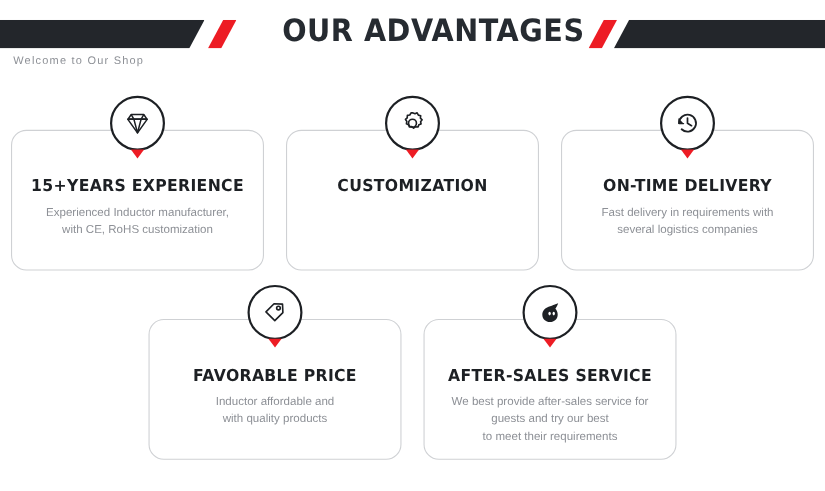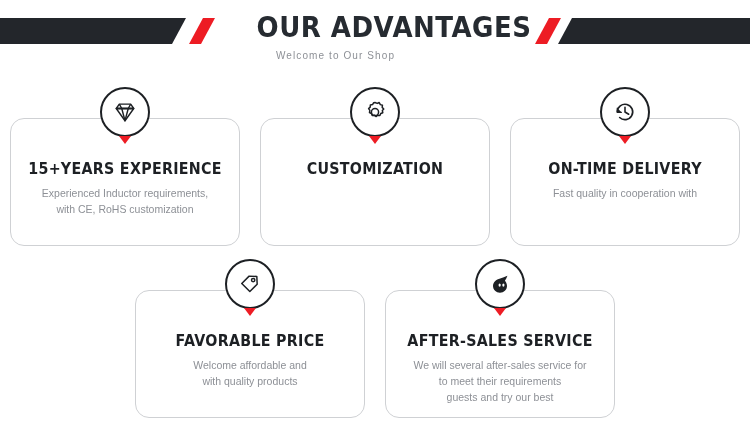--- a/index.html
+++ b/index.html
@@ -82,24 +82,23 @@
     letter-spacing: 0.5px;
     color: #262b31;
     line-height: 34px;
     transform: scaleX(0.93);
     transform-origin: center;
     white-space: nowrap;
   }
 
   .subtitle {
     position: absolute;
-    left: 0;
+    left: 12px;
     top: 50px;
     width: 671px;
-    text-align: center;
     font-size: 10px;
     letter-spacing: 1.1px;
     color: #8d9096;
   }
 
   
   .row {
     position: absolute;
     width: 750px;
     display: flex;
@@ -203,21 +202,21 @@
       <svg width="28" height="28" viewBox="0 0 32 32" fill="none" stroke="#1d2024" stroke-width="1.6" stroke-linejoin="round">
         <path d="M6 12 L16 26 L26 12 Z"></path>
         <path d="M6 12 L9.5 7 L22.5 7 L26 12 Z"></path>
         <path d="M9.5 7 L12.3 12 L16 26 L19.7 12 L22.5 7"></path>
         <path d="M6 12 L26 12"></path>
       </svg>
     </div>
     <div class="pointer"></div>
     <div class="card-title">15+YEARS EXPERIENCE</div>
     <div class="card-body">
-      <div>Experienced Inductor requirements,</div>
+      <div>Experienced Inductor manufacturer,</div>
       <div>with CE, RoHS customization</div>
     </div>
   </div>
 
   <div class="card card-top">
     <div class="icon-badge">
       <svg width="28" height="28" viewBox="0 0 32 32" fill="none" stroke="#1d2024" stroke-width="1.7" stroke-linejoin="round">
         <path d="M16 5.2 l2.6 1.0 2.2 -1.0 1.3 2.4 2.4 0.6 -0.3 2.5 1.8 1.8 -1.6 1.9 0.5 2.4 -2.3 0.9 -1.0 2.3 -2.5 -0.3 -2.0 1.5 -1.9 -1.6 -2.4 0.4 -0.9 -2.3 -2.2 -1.1 0.4 -2.5 -1.4 -2.0 1.8 -1.7 0.2 -2.5 2.5 -0.4 1.3 -2.2 z"></path>
         <circle cx="16" cy="16" r="4.1"></circle>
       </svg>
@@ -230,53 +229,54 @@
     <div class="icon-badge">
       <svg width="28" height="28" viewBox="0 0 32 32" fill="none" stroke="#1d2024" stroke-width="1.9" stroke-linecap="round" stroke-linejoin="round">
         <path d="M7.2 16 a8.8 8.8 0 1 1 2.7 6.3"></path>
         <path d="M7.2 11.5 L7.2 16.4 L11.9 16.4" fill="#1d2024" stroke="#1d2024" stroke-width="1.4"></path>
         <path d="M16 10.6 L16 16 L20.2 18.6" stroke-width="1.8"></path>
       </svg>
     </div>
     <div class="pointer"></div>
     <div class="card-title">ON-TIME DELIVERY</div>
     <div class="card-body">
-      <div>Fast quality in cooperation with</div>
+      <div>Fast delivery in requirements with</div>
+      <div>several logistics companies</div>
     </div>
   </div>
 
 </div>
 
 <div class="row row-bottom">
 
   <div class="card card-bottom">
     <div class="icon-badge">
       <svg width="28" height="28" viewBox="0 0 32 32" fill="none" stroke="#1d2024" stroke-width="1.7" stroke-linejoin="round">
         <path d="M23.8 7.4 L15.0 7.0 L6.6 15.4 L15.8 24.6 L24.2 16.2 Z"></path>
         <circle cx="19.6" cy="11.5" r="1.9"></circle>
       </svg>
     </div>
     <div class="pointer"></div>
     <div class="card-title">FAVORABLE PRICE</div>
     <div class="card-body">
-      <div>Welcome affordable and</div>
+      <div>Inductor affordable and</div>
       <div>with quality products</div>
     </div>
   </div>
 
   <div class="card card-bottom">
     <div class="icon-badge">
       <svg width="28" height="28" viewBox="0 0 32 32">
         <path d="M24.5 6.5 C20.0 8.0 18.6 9.0 16.2 9.6 C11.5 10.7 8.0 14.0 8.0 18.4 C8.0 22.7 11.6 26.0 16.0 26.0 C20.4 26.0 24.0 22.7 24.0 18.4 C24.0 15.6 22.9 13.6 21.6 12.2 C22.6 10.6 23.8 8.6 24.5 6.5 Z" fill="#1d2024"></path>
         <ellipse cx="15.6" cy="17.2" rx="1.25" ry="1.9" fill="#ffffff"></ellipse>
         <ellipse cx="19.9" cy="17.2" rx="1.25" ry="1.9" fill="#ffffff"></ellipse>
       </svg>
     </div>
     <div class="pointer"></div>
     <div class="card-title">AFTER-SALES SERVICE</div>
     <div class="card-body">
-      <div>We will several after-sales service for</div>
+      <div>We best provide after-sales service for</div>
+      <div>guests and try our best</div>
       <div>to meet their requirements</div>
-      <div>guests and try our best</div>
     </div>
   </div>
 
 </div>
 
 </body></html>

